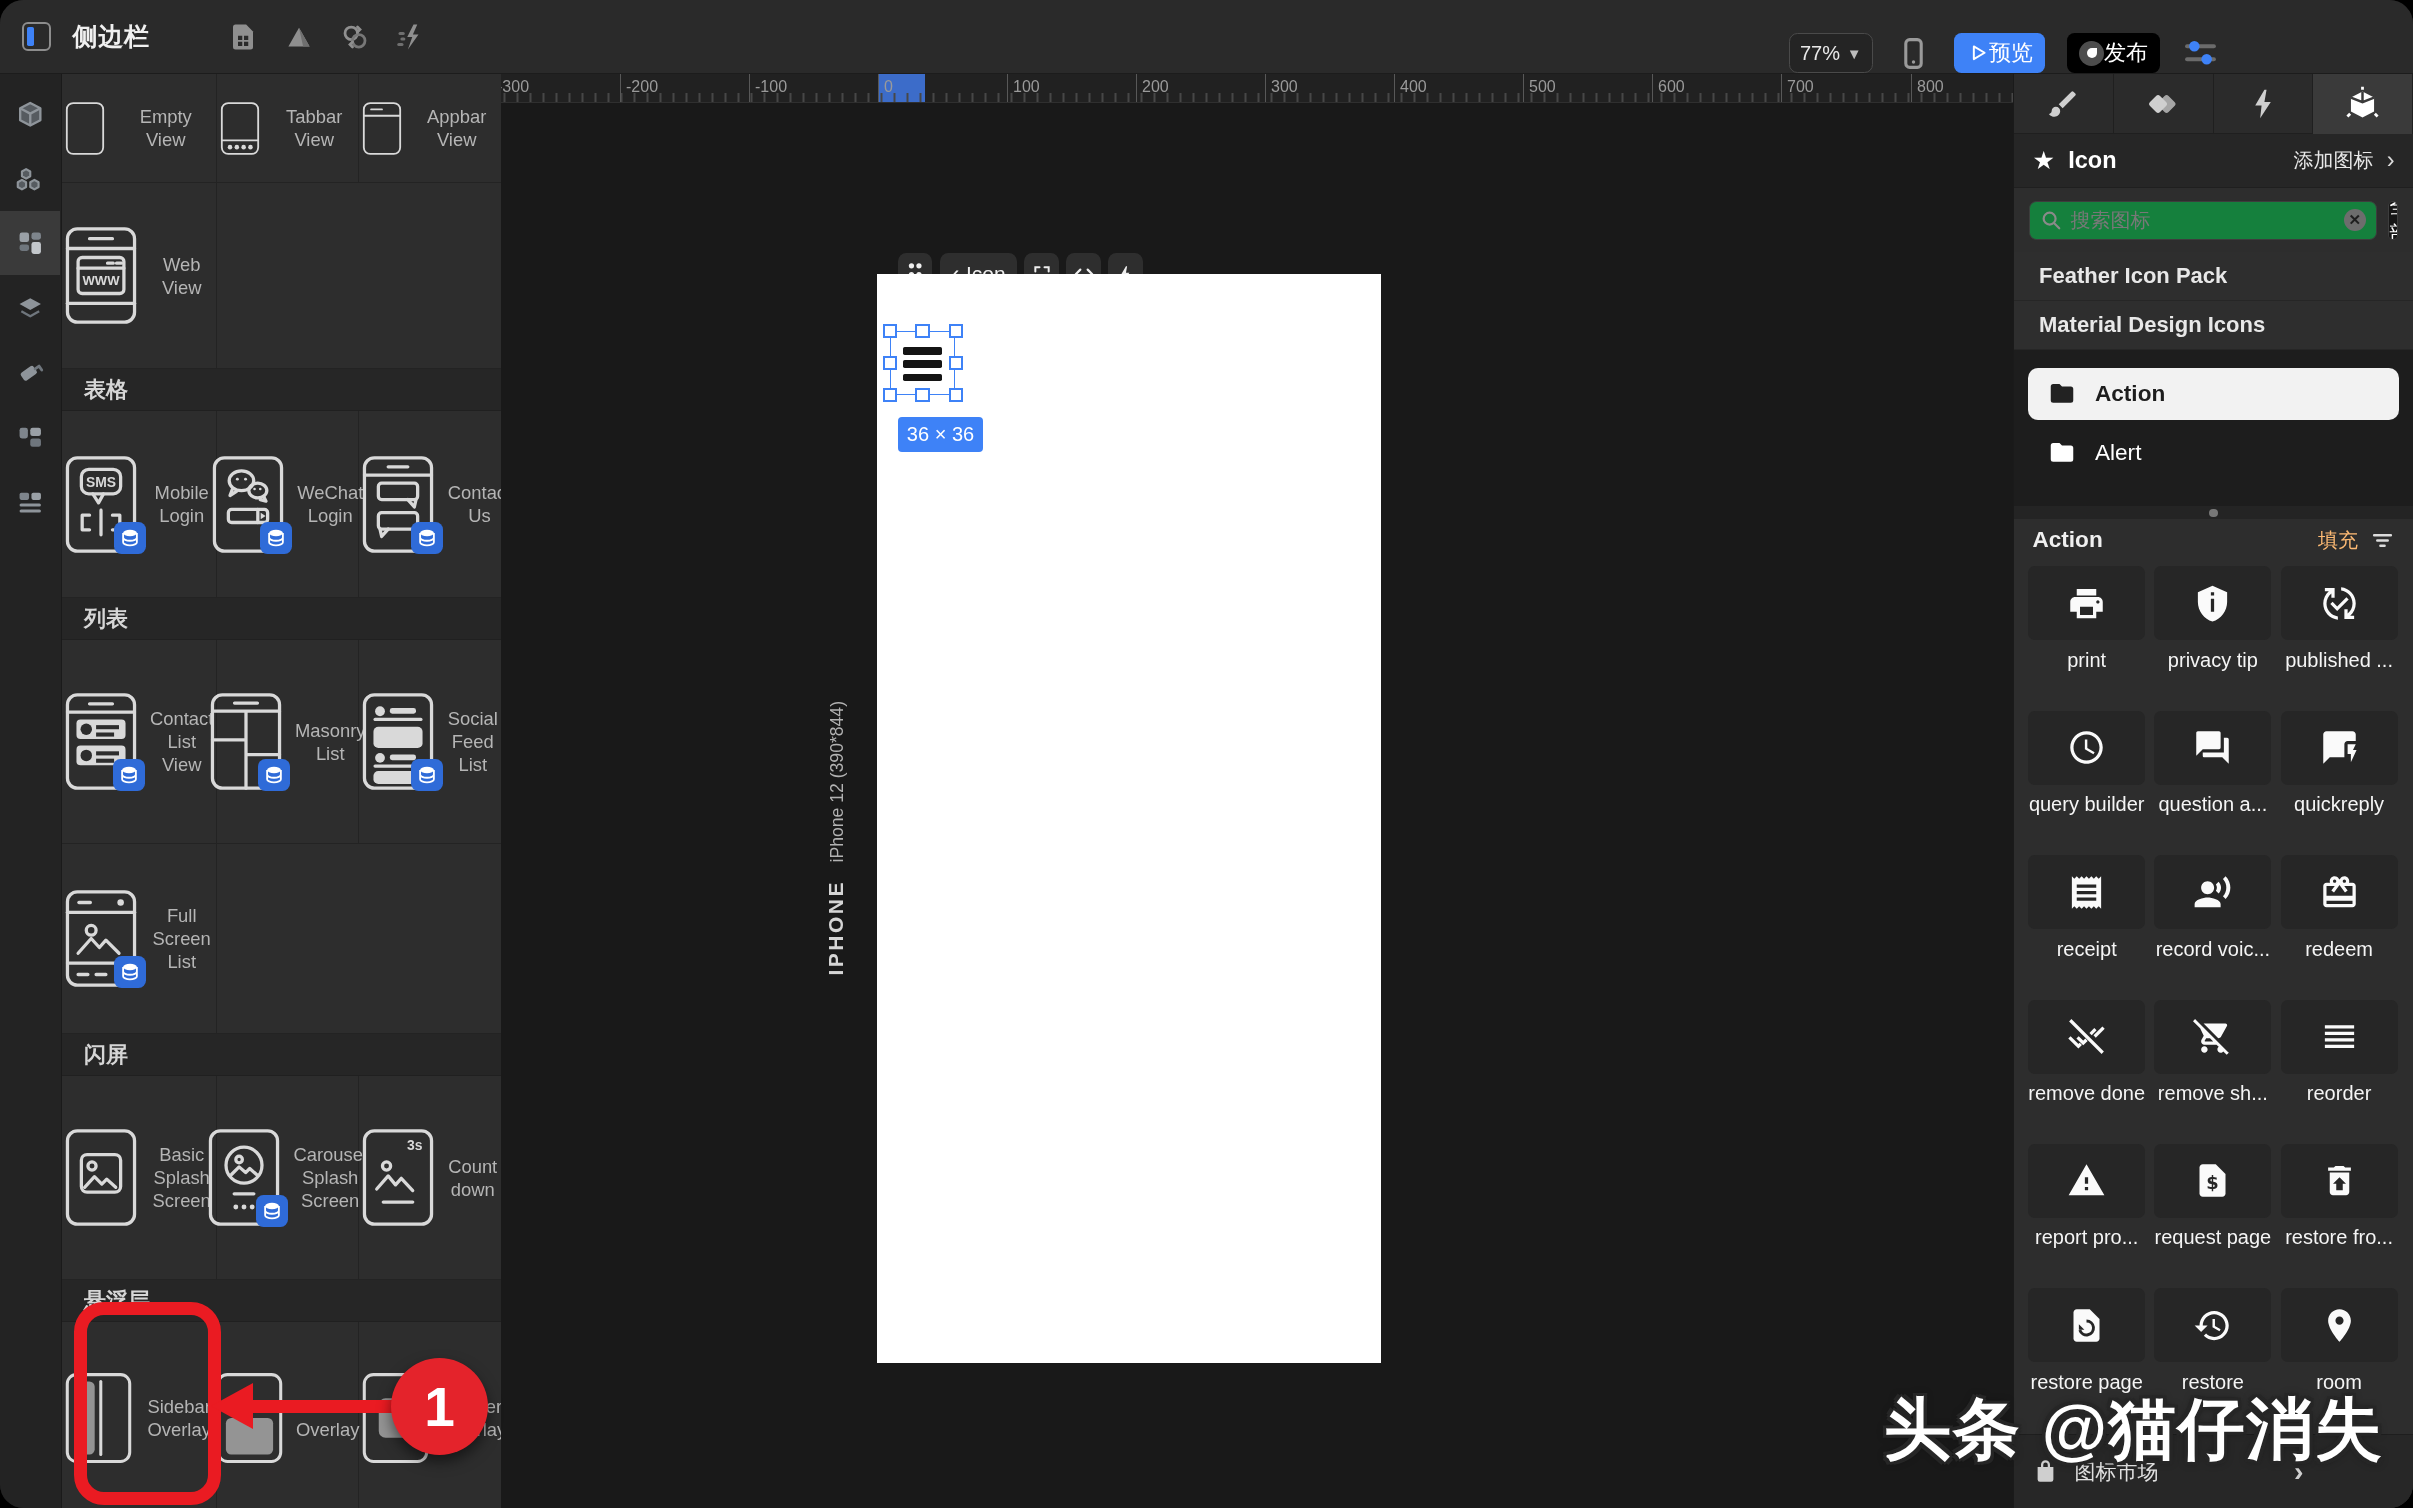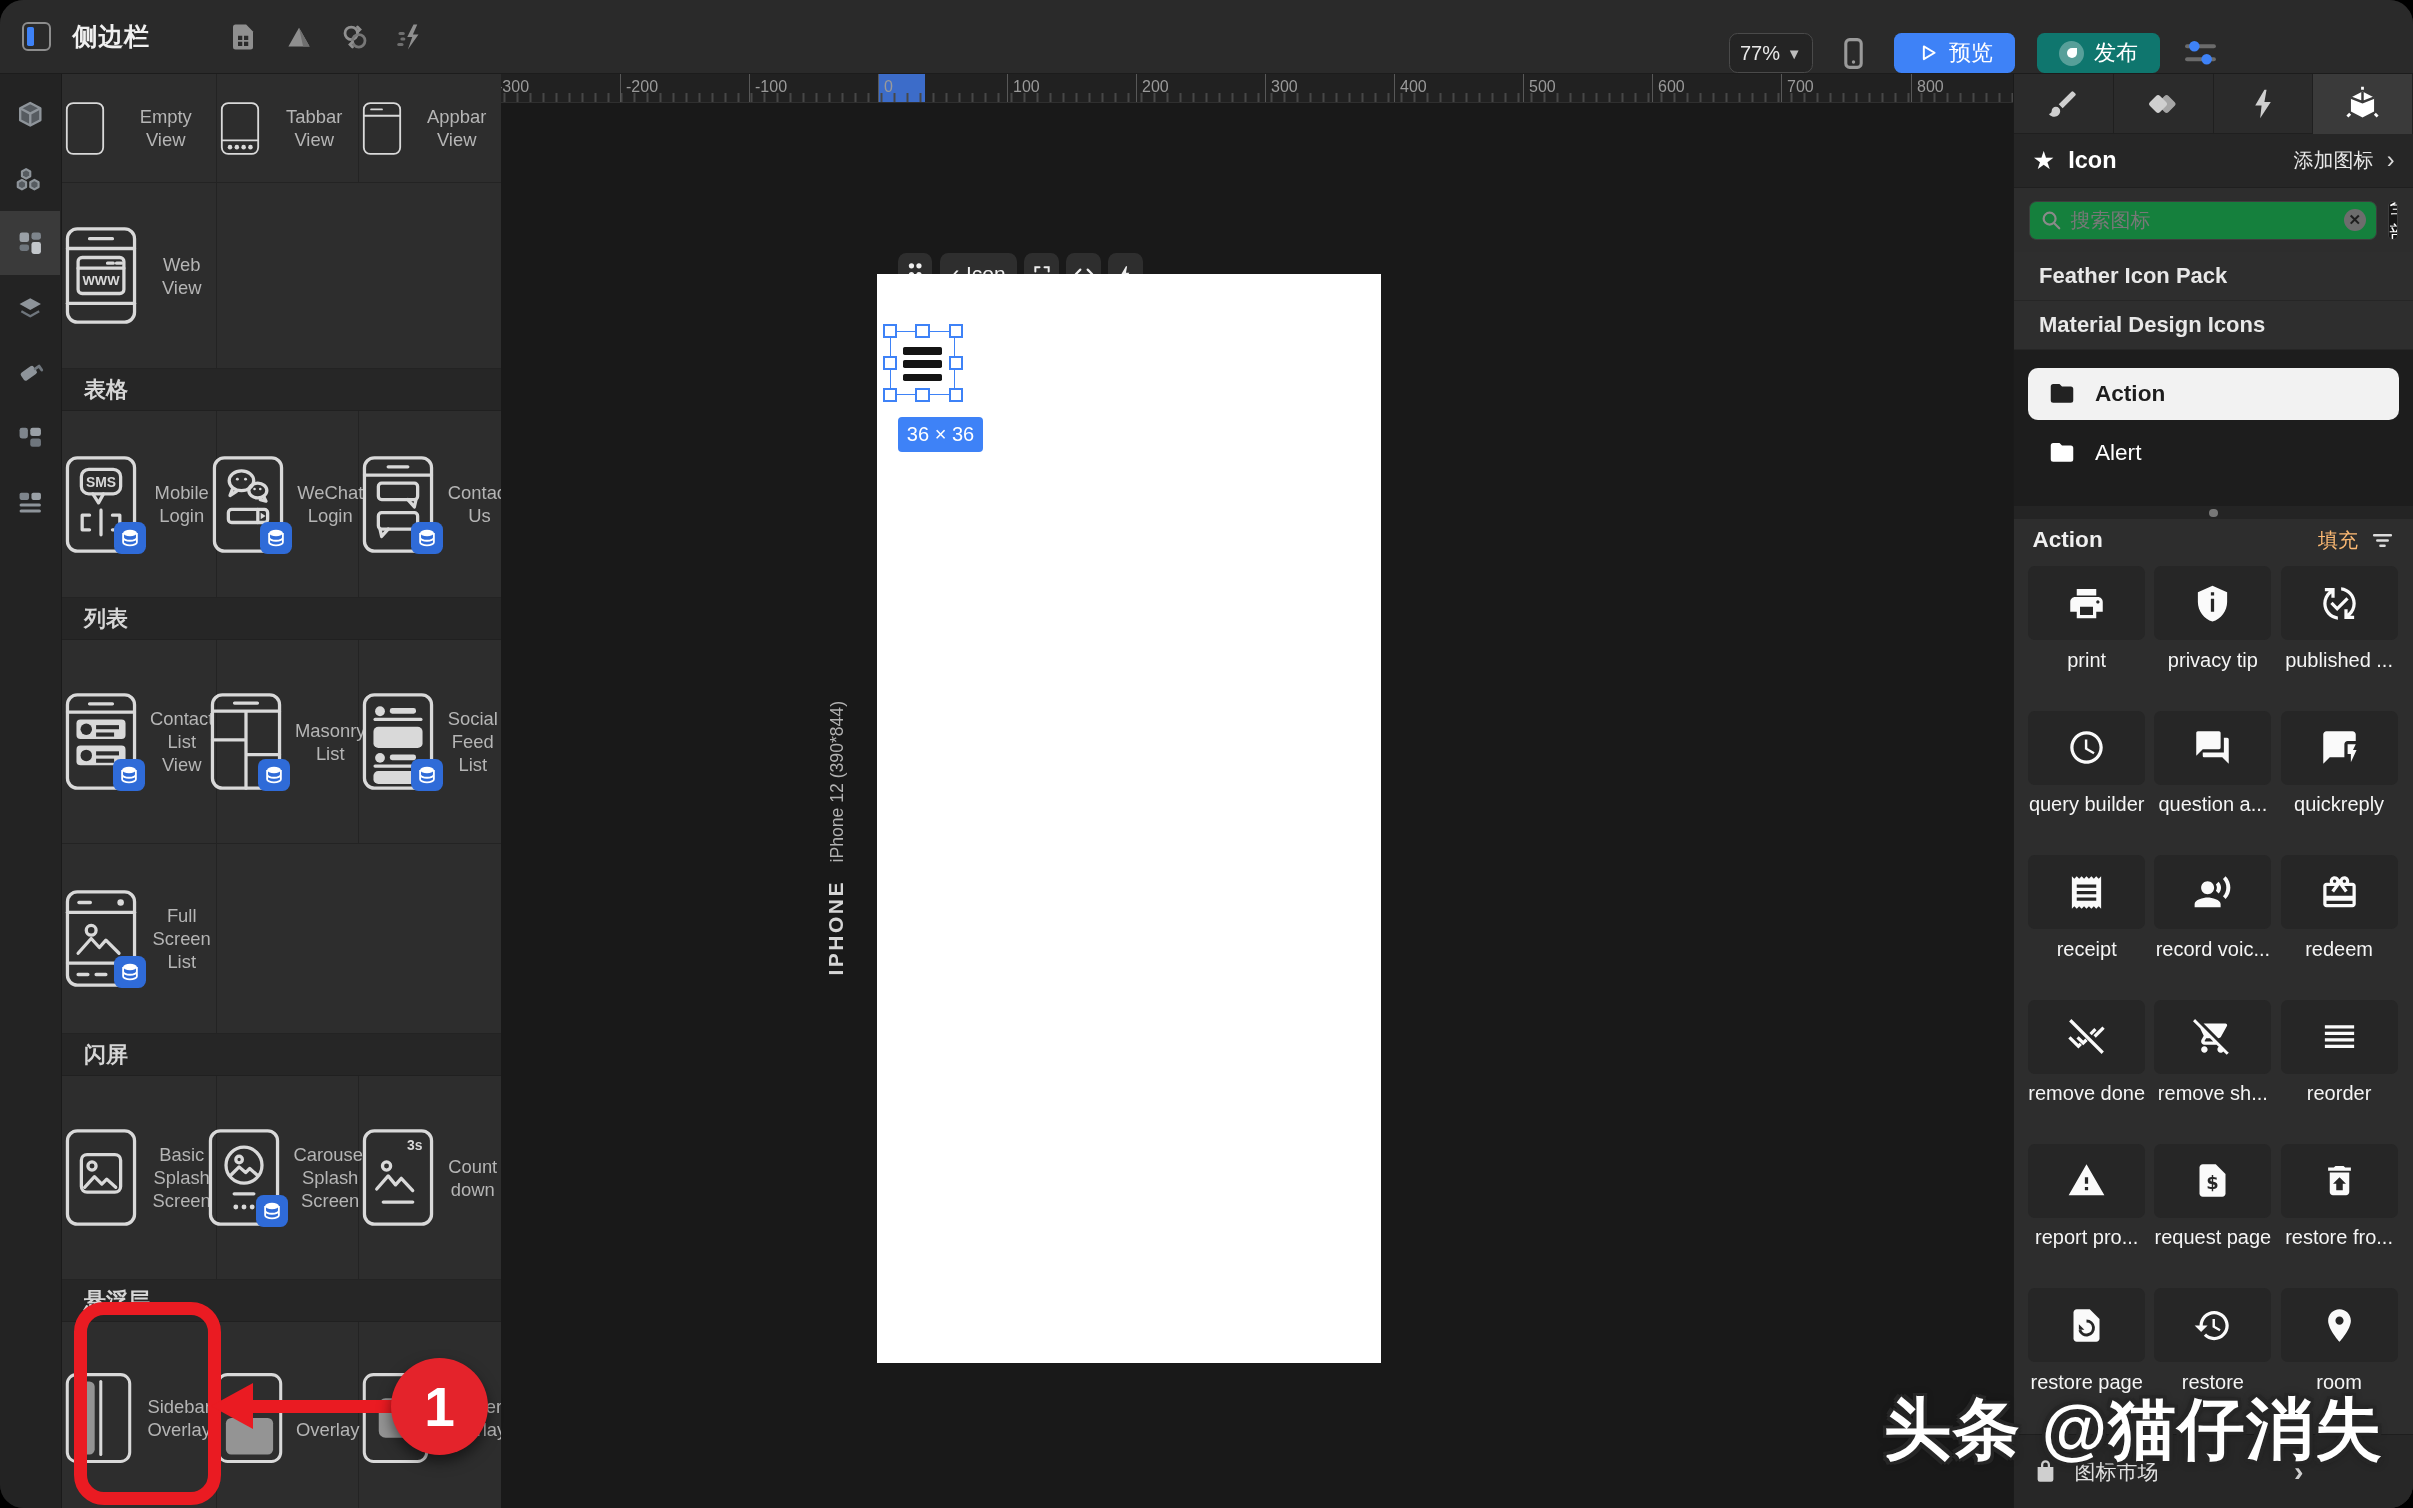--- a/index.html
+++ b/index.html
@@ -8,23 +8,23 @@
   .app { position:absolute; inset:0; border-radius:23.5px; overflow:hidden; background:#191919; }
 
   
   .topbar { position:absolute; top:0; left:0; right:0; height:74px; background:#2a2a2a; border-bottom:1.7px solid #1c1c1c; display:flex; align-items:center; z-index:5;}
   .tb-left { display:flex; align-items:center; gap:22px; padding-left:22px; }
   .tb-title { color:#f0f0f0; font-size:25px; font-weight:600; margin-right:54px; letter-spacing:0.8px;}
   .tb-ico { width:34px; height:34px; display:flex; align-items:center; justify-content:center; }
   .tb-right { margin-left:auto; display:flex; align-items:center; gap:22px; padding-right:194px;margin-top:33px; }
   .zoom-pill { height:40px; min-width:69px; border:1.7px solid #4a4a4a; border-radius:8.4px; color:#e8e8e8; font-size:20px; display:flex; align-items:center; justify-content:center; gap:6.7px; padding:0 10px; background:#242424;}
   .zoom-pill .chev { font-size:15px; color:#bdbdbd; }
-  .btn { height:40px; border-radius:7.5px; display:flex; align-items:center; justify-content:center; gap:10px; color:#fff; font-size:22px; padding:0 22px; }
+  .btn { height:40px; border-radius:7.5px; display:flex; align-items:center; justify-content:center; color:#fff; font-size:22px; padding:0 12px; }
   .btn-preview { background:#3e82f7; }
-  .btn-publish { background:#0f766e; }
+  .btn-publish { background:#000000; }
   .pub-eye { width:25px; height:25px; border-radius:50%; background:rgba(255,255,255,.3); display:flex; align-items:center; justify-content:center; }
   .pub-eye i { width:10px; height:10px; background:#fff; border-radius:50% 0 50% 50%; display:block;}
 
   .toggle-ic { width:28.5px; height:28.5px; border:2.5px solid #8d8d8d; border-radius:5.9px; position:relative;}
   .toggle-ic i { position:absolute; left:2.5px; top:2.5px; bottom:2.5px; width:7.5px; background:#3e82f7; border-radius:1.7px; display:block;}
 
   
   .strip { position:absolute; top:74px; left:0; width:62px; bottom:0; background:#232323; border-right:1.7px solid #1a1a1a; z-index:4;}
   .s-item { position:absolute; left:0; width:60px; height:64px; display:flex; align-items:center; justify-content:center; }
   .s-item.active { background:#3a3a3a; }

